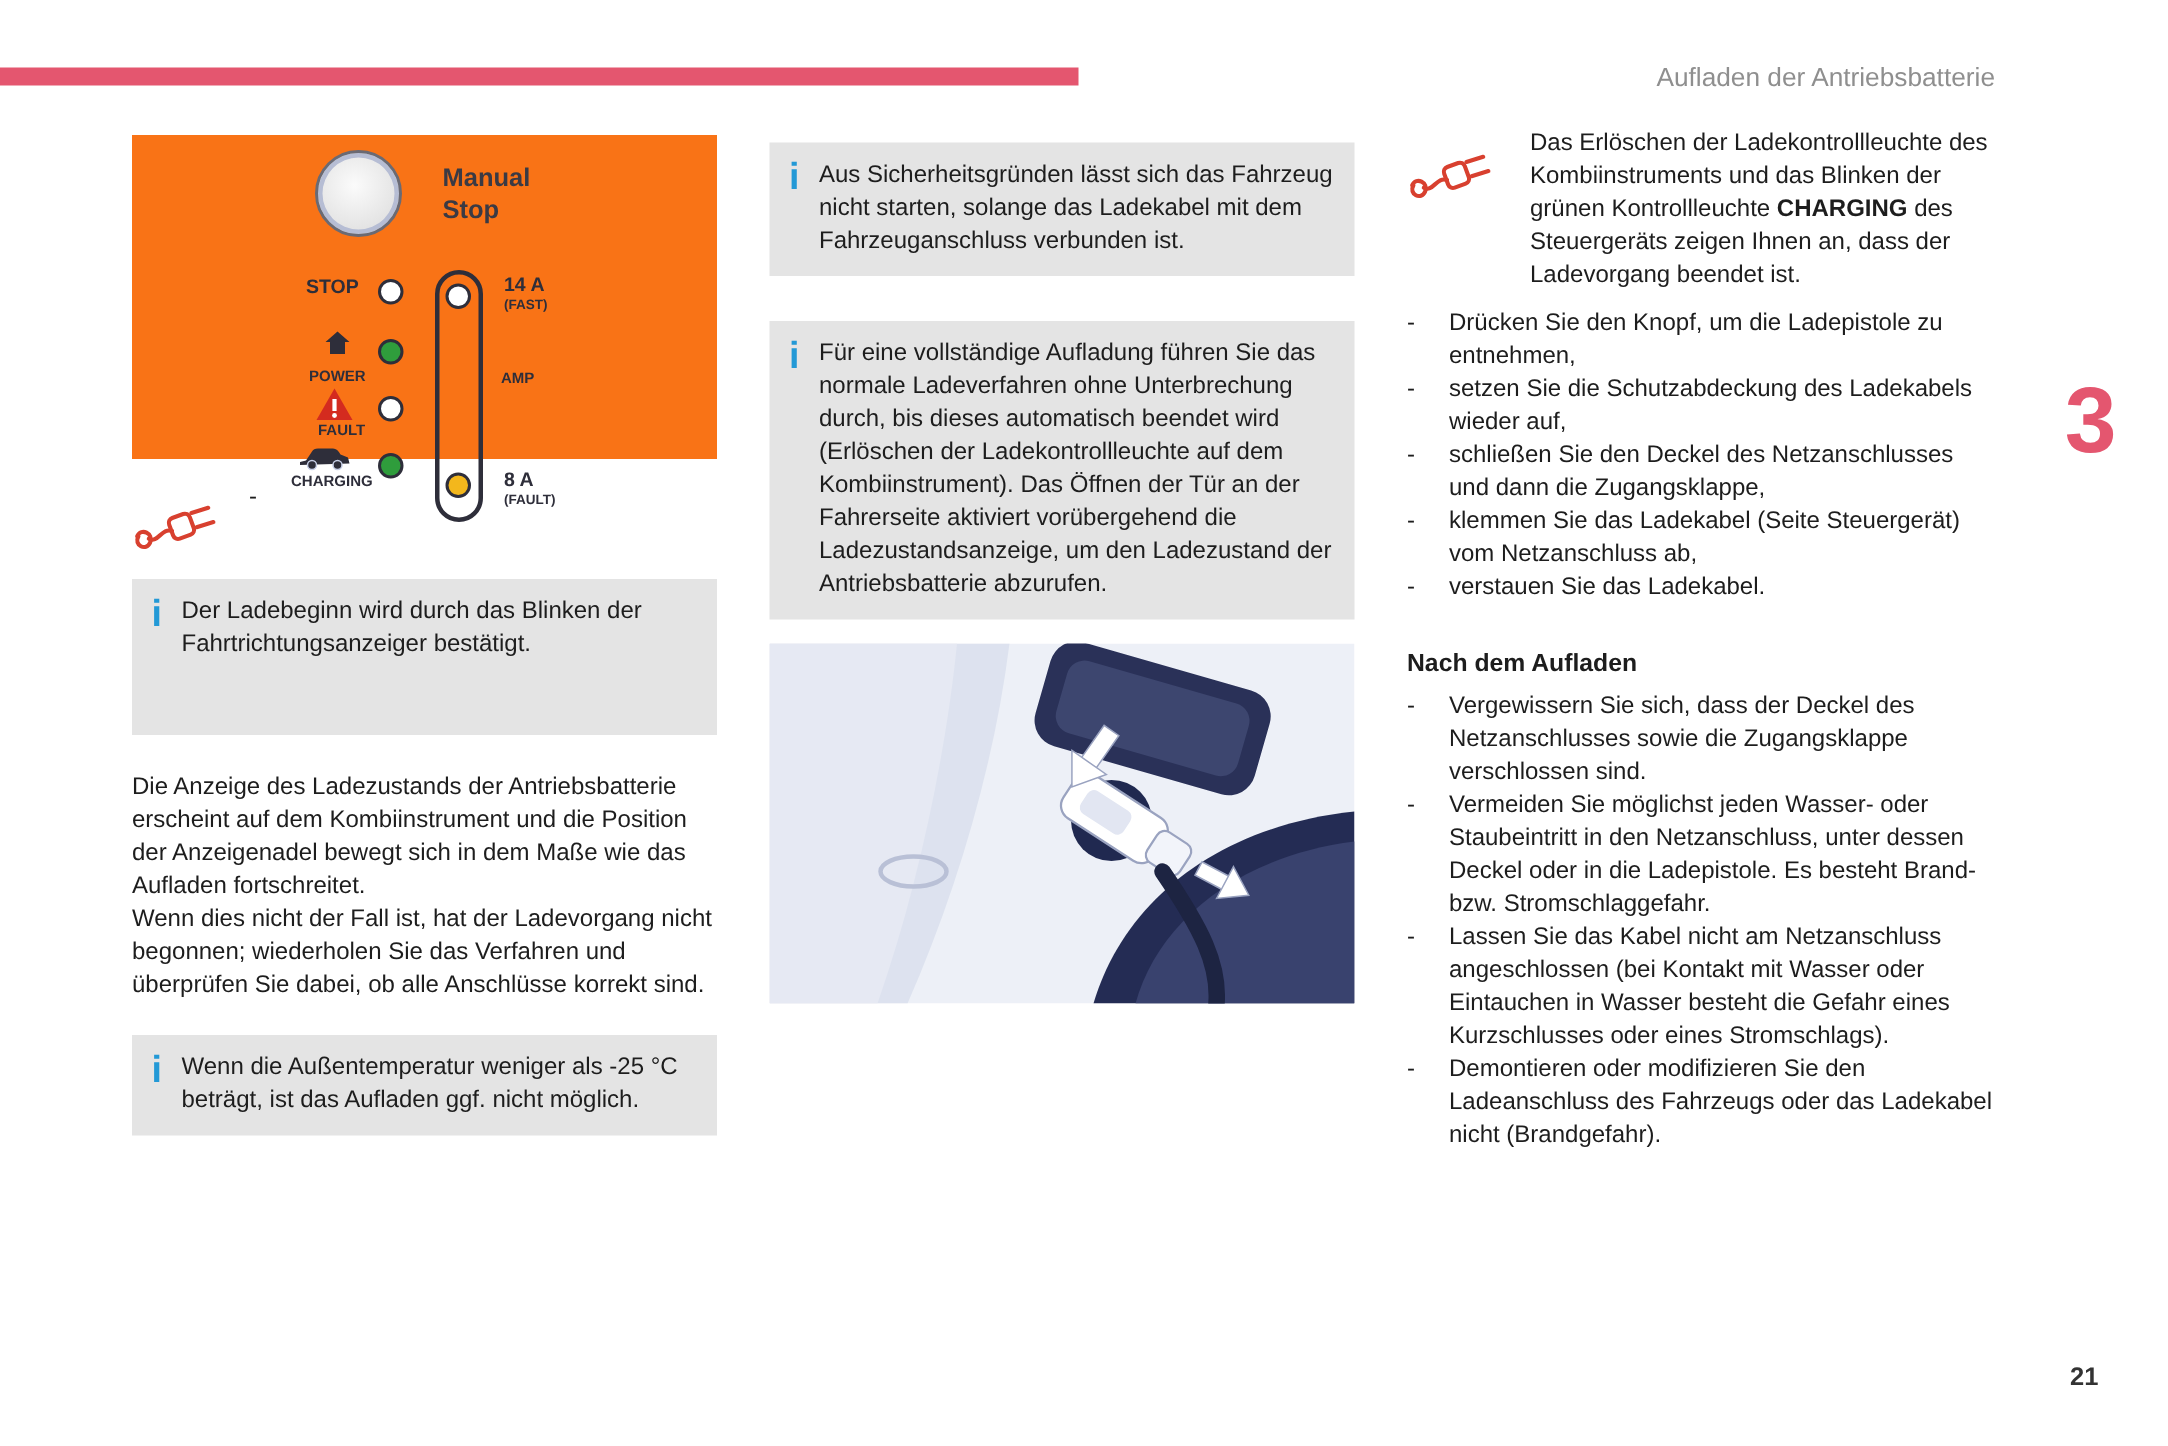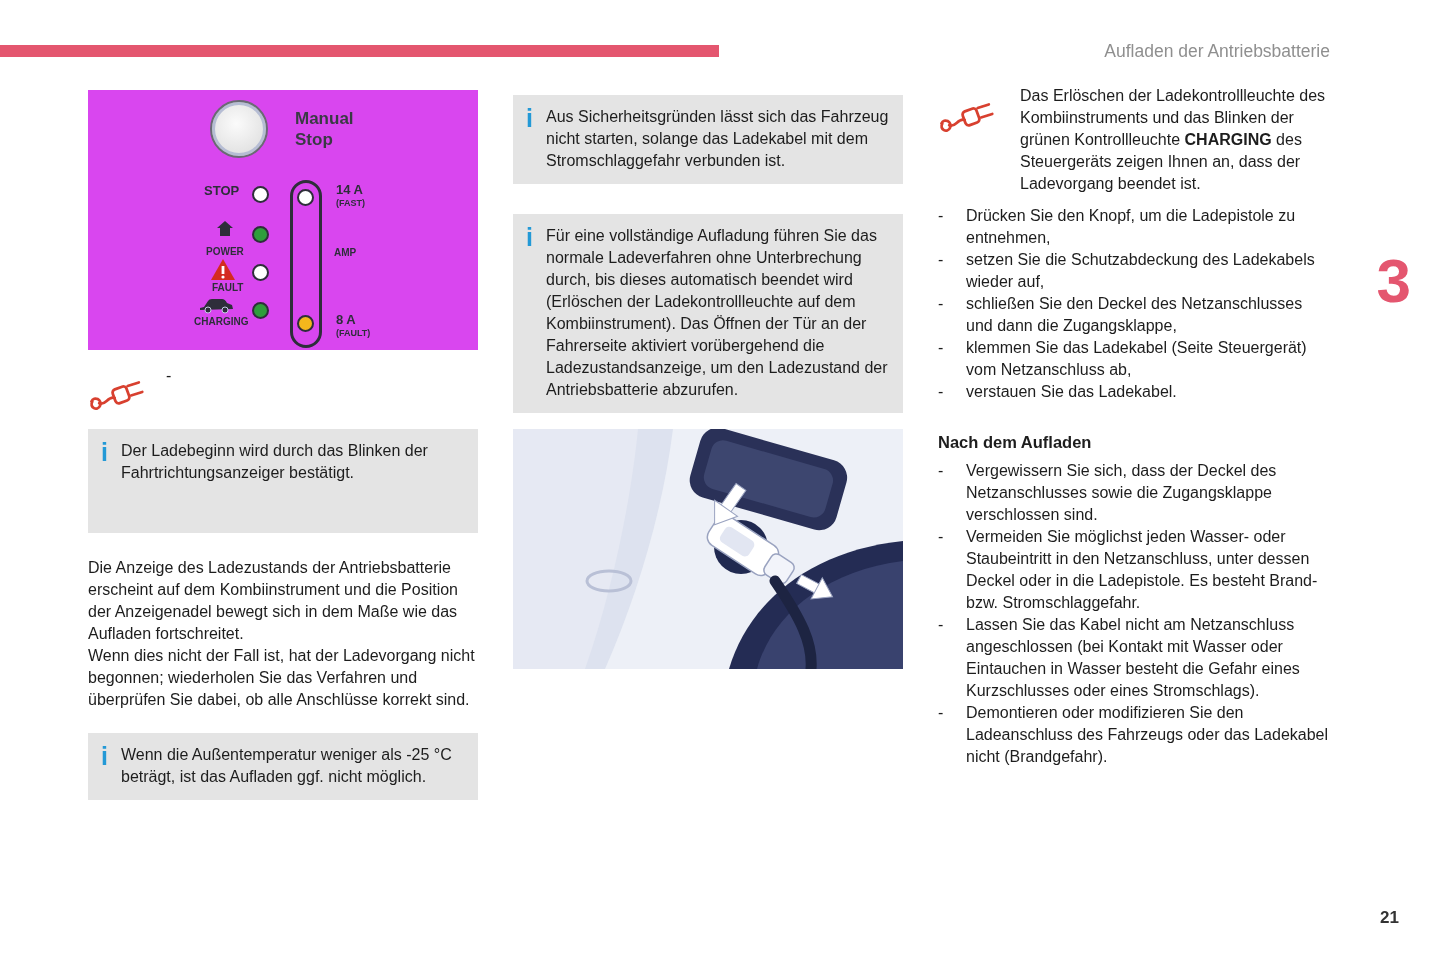--- a/index.html
+++ b/index.html
@@ -26,21 +26,21 @@
   #col3 { left:938px; top:85px; width:392px; }
 
   .body-text { font-size:16px; line-height:22px; color:#1d1d1d; }
   b { font-weight:bold; }
 
   
   .infobox { background:#e4e4e4; display:flex; gap:10px; padding:11px 13px 12px 10px; }
   .info-i { color:#2399d6; font-weight:bold; font-size:25px; line-height:24px; width:13px; flex:0 0 auto; text-align:center; }
 
   
-  .panel { position:relative; width:390px; height:260px; background:#d946ef;padding-left:20px; }
+  .panel { position:relative; width:390px; height:216px; background:#f97316;padding-left:20px; }
   .manual-btn { position:absolute; left:122px; top:10px; width:58px; height:58px; border-radius:50%;
                 background:radial-gradient(circle at 45% 40%, #fbfbfb, #d8d8d8); border:2px solid #6a6a74;
                 box-shadow:0 0 0 3px #b6bdd4 inset; }
   .manual-label { position:absolute; left:207px; top:18px; font-weight:bold; font-size:17px; line-height:21px;
                   color:#3a3a44; white-space:pre-line; }
   .lab { position:absolute; font-weight:bold; color:#2e2e3a; }
   .led { position:absolute; width:17px; height:17px; border-radius:50%; border:2px solid #2e2e3a; background:#fff; }
   .led.green { background:#2f9d3c; }
   .led.amber { background:#f3b71c; }
   .pill { position:absolute; left:202px; top:90px; width:32px; height:168px; border:3px solid #2e2e3a; border-radius:18px; }
@@ -142,21 +142,21 @@
     <div class="infobox" style="margin-top:22px">
       <span class="info-i">i</span>
       <div class="body-text">Wenn die Außentemperatur weniger als -25 °C beträgt, ist das Aufladen ggf. nicht möglich.</div>
     </div>
   </div>
 
   <div class="col" id="col2">
 
     <div class="infobox" style="margin-top:5px">
       <span class="info-i">i</span>
-      <div class="body-text">Aus Sicherheitsgründen lässt sich das Fahrzeug nicht starten, solange das Ladekabel mit dem Stromschlaggefahr verbunden ist.</div>
+      <div class="body-text">Aus Sicherheitsgründen lässt sich das Fahrzeug nicht starten, solange das Ladekabel mit dem Fahrzeuganschluss verbunden ist.</div>
     </div>
 
     <div class="infobox" style="margin-top:30px">
       <span class="info-i">i</span>
       <div class="body-text">
         <div>Für eine vollständige Aufladung führen Sie das normale Ladeverfahren ohne Unterbrechung durch, bis dieses automatisch beendet wird (Erlöschen der Ladekontrollleuchte auf dem Kombiinstrument). Das Öffnen der Tür an der Fahrerseite aktiviert vorübergehend die Ladezustandsanzeige, um den Ladezustand der Antriebsbatterie abzurufen.</div>
       </div>
     </div>
 
 

